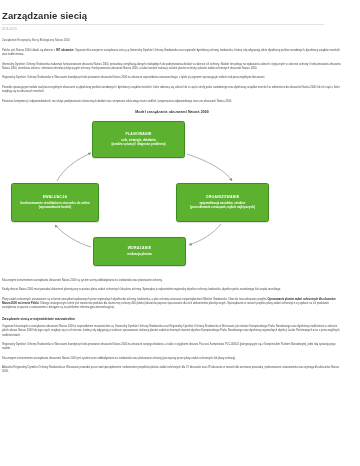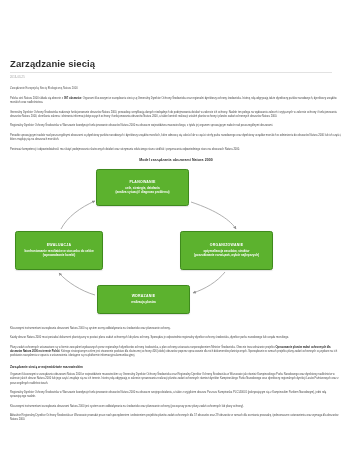--- a/index.html
+++ b/index.html
@@ -6,21 +6,21 @@
   * { box-sizing: border-box; }
   html, body { margin:0; padding:0; }
   body {
     width:360px; height:466px;
     background:#ffffff;
     font-family:"Liberation Sans", sans-serif;
     color:#3a3a3a;
     overflow:hidden;
   }
   .page { width:360px; height:466px; position:relative; background:#fff; }
-  .content { padding:8px 18px 0 10px;margin-top:48px; }
+  .content { padding:8px 18px 0 2px; }
 
   .page-title {
     font-size:9.5px;
     font-weight:bold;
     color:#2f2f2f;
     letter-spacing:0.1px;
     margin:2px 0 3px 0;
     line-height:11px;
   }
   .title-rule {

